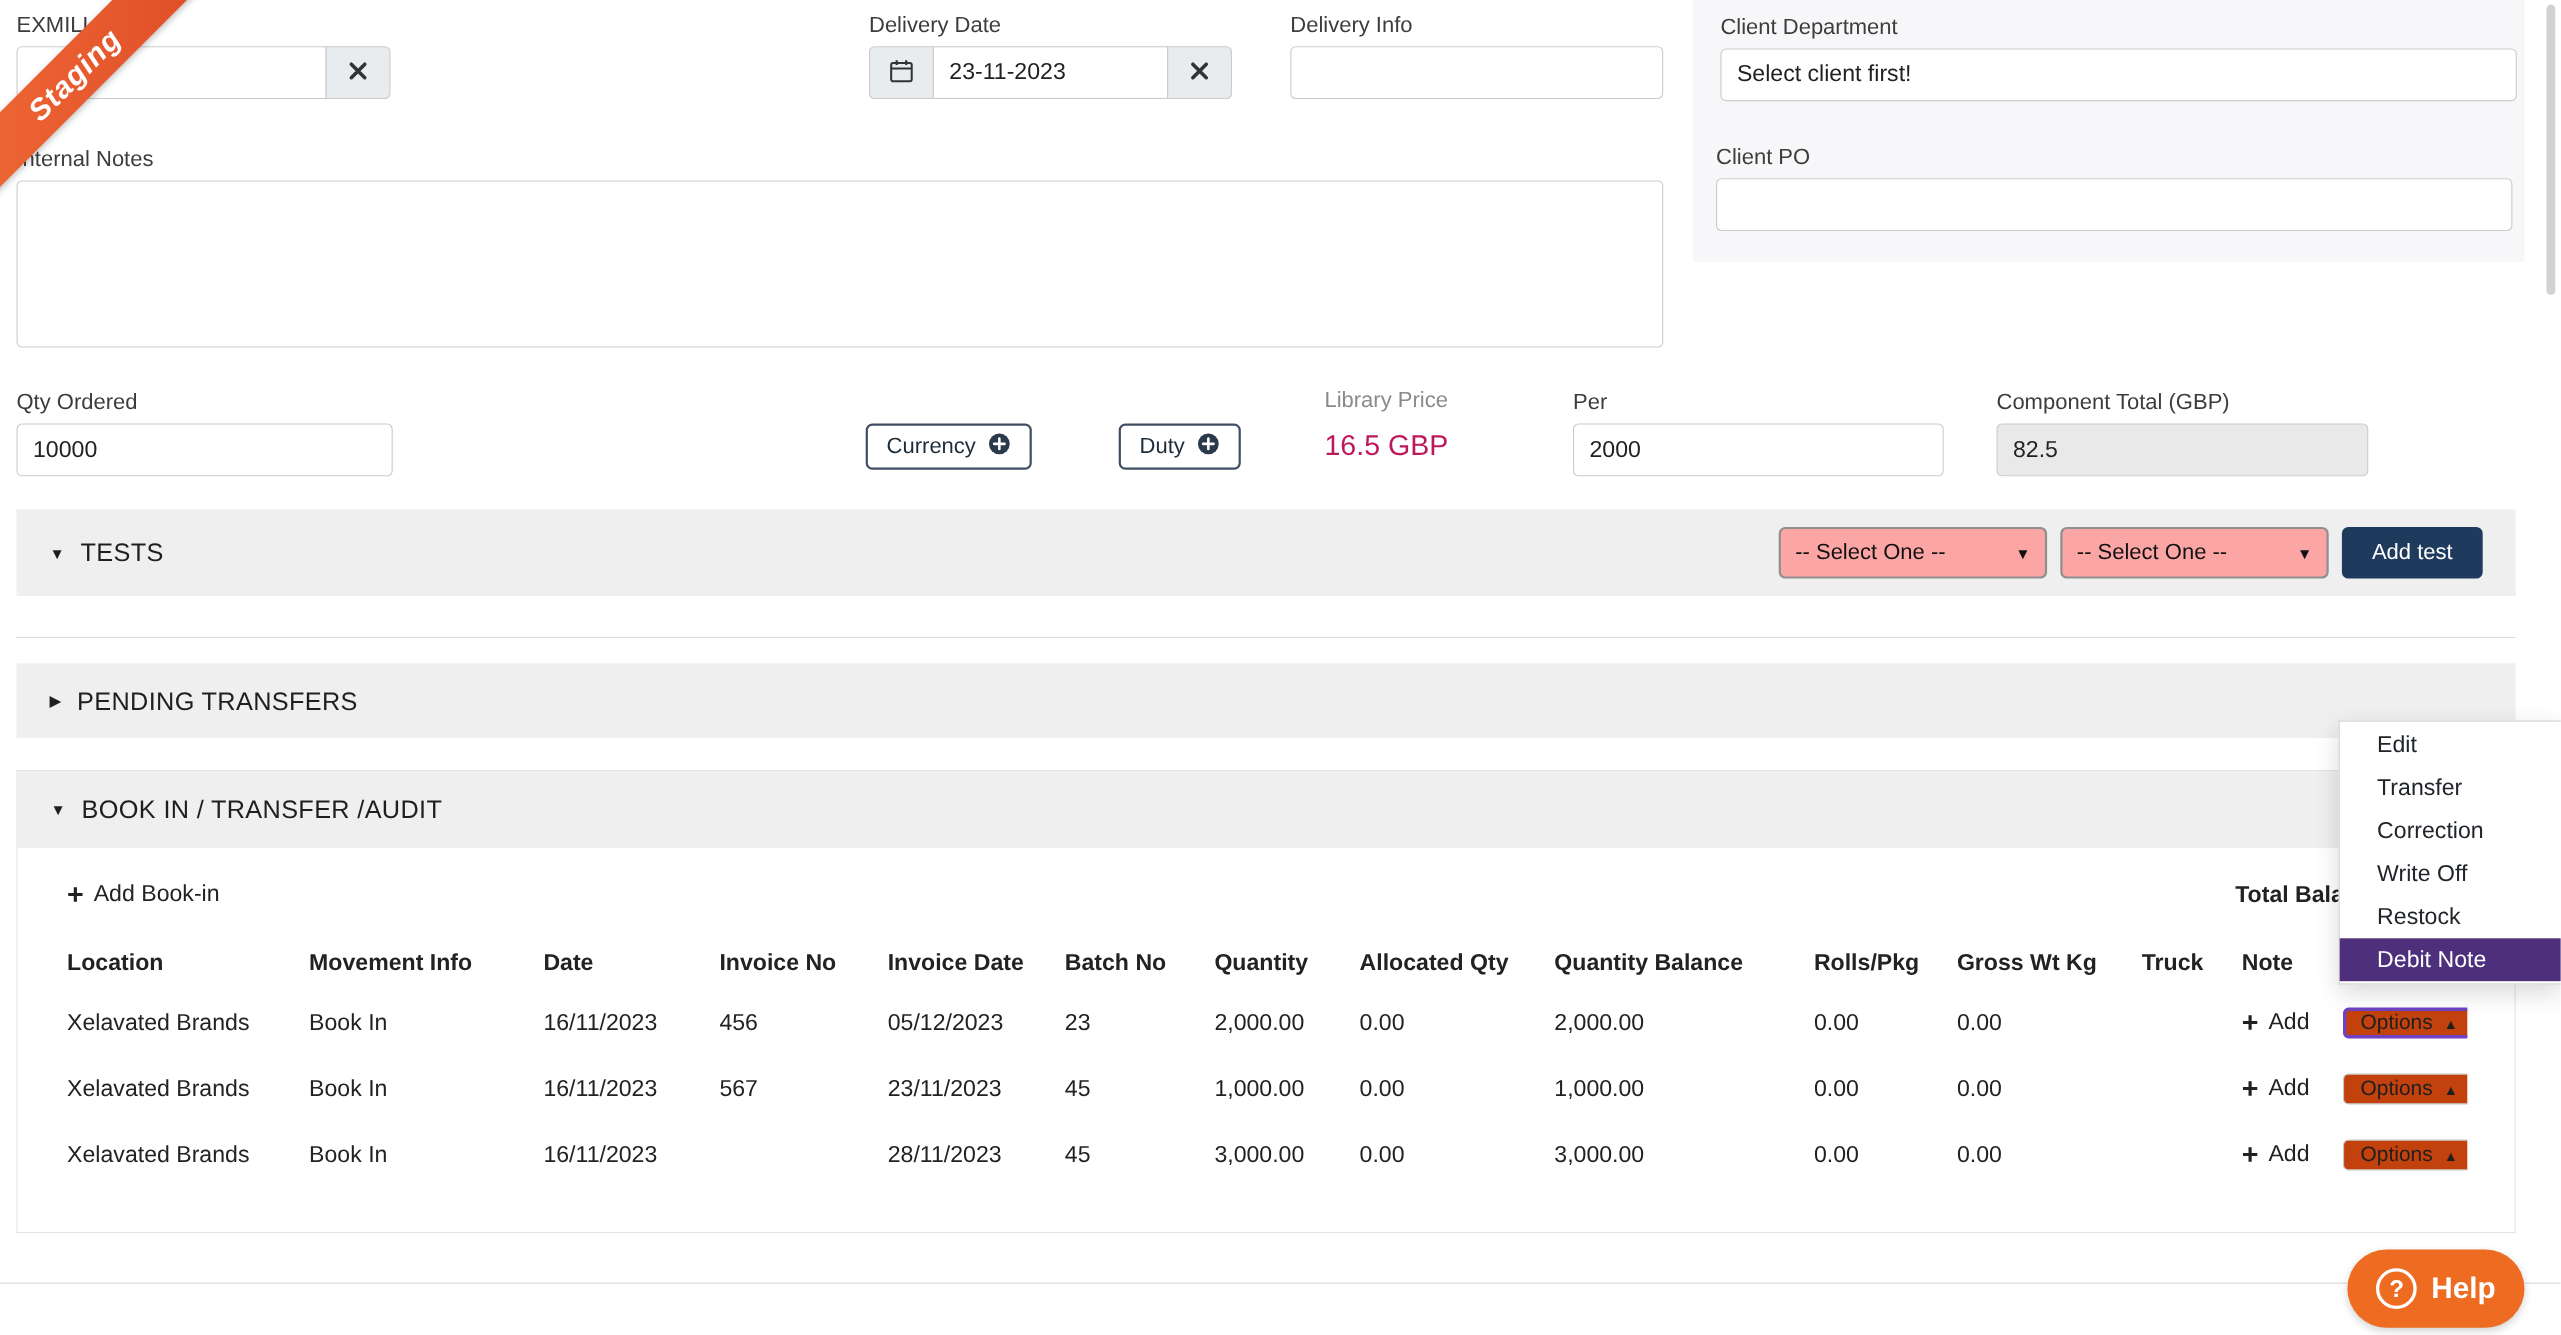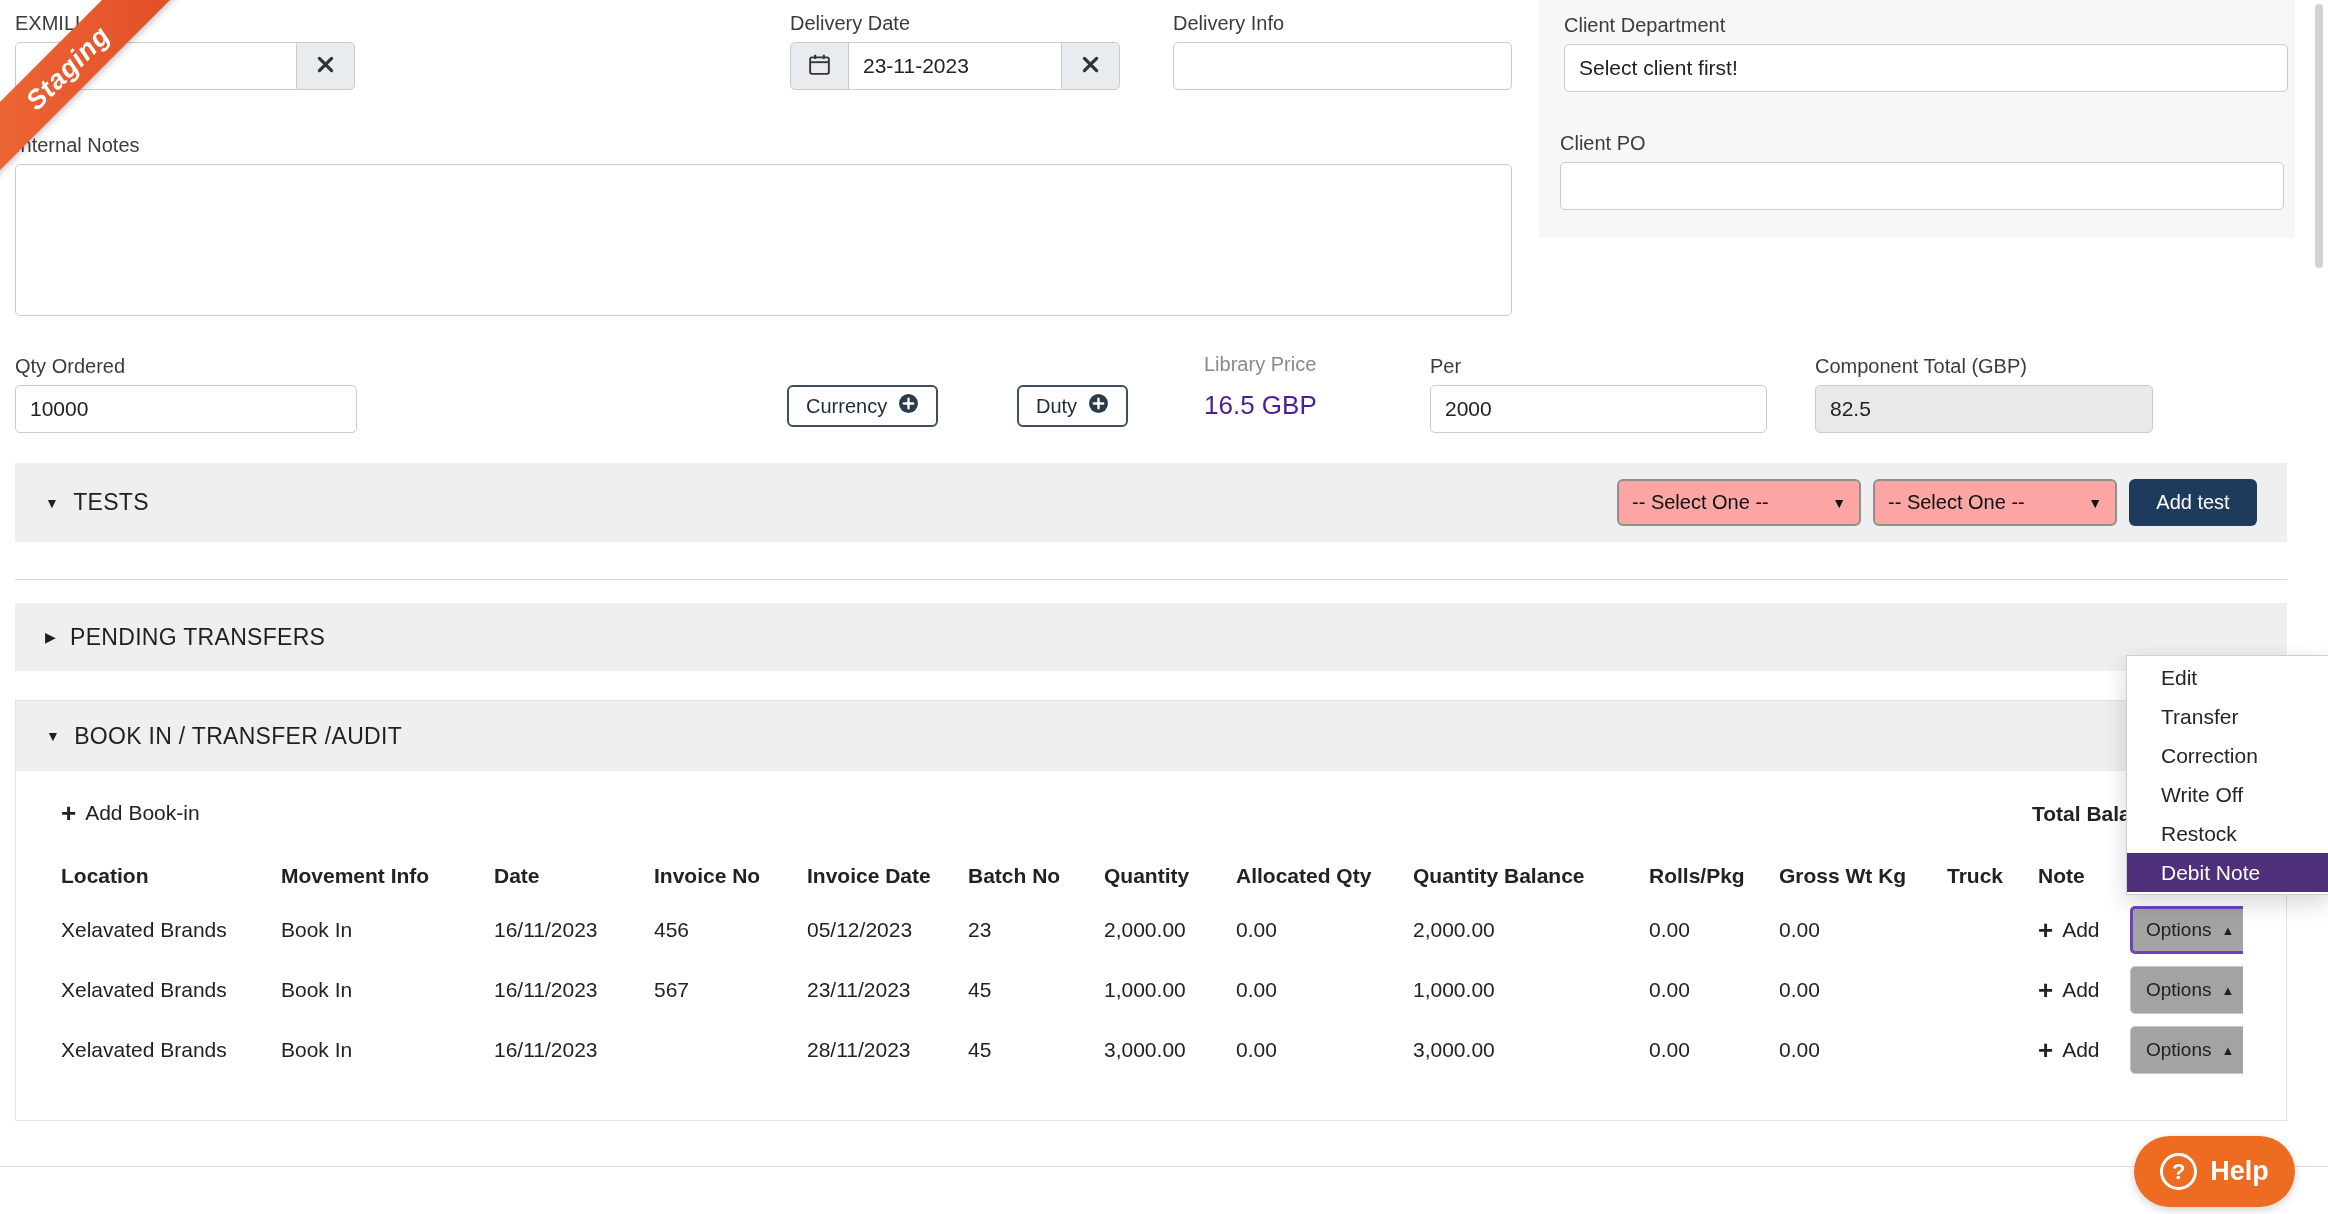--- a/index.html
+++ b/index.html
@@ -31,21 +31,21 @@
   textarea.notes { width:1497px; height:152px; border:1px solid #cbcbcb; border-radius:5px;
                    box-sizing:border-box; resize:none; font-size:21px; padding:12px 14px; outline:none; }
 
   .client-panel { position:absolute; left:1539px; top:0; width:756px; height:238px; background:#f7f7f9; }
 
   .outline-btn { position:absolute; display:inline-flex; align-items:center; gap:11px; height:42px;
                  padding:0 17px; border:2px solid #3f4e63; border-radius:6px; background:#fff;
                  font-size:20px; color:#1d2b3a; font-weight:500; cursor:pointer; }
 
   .lib-label { font-size:20px; color:#8a8a8a; }
-  .lib-value { margin-top:14px; font-size:26px; color:#4c1d95; }
+  .lib-value { margin-top:14px; font-size:26px; color:#be185d; }
 
   
   .section-bar { position:absolute; background:#efefef; display:flex; align-items:center;
                  padding:0 30px; box-sizing:border-box; }
   .section-title { font-size:23px; color:#1f1f1f; display:flex; align-items:center; gap:14px;
                    font-weight:500; letter-spacing:.3px; white-space:nowrap; }
   .tri { font-size:14px; color:#1f1f1f; }
   .tests-controls { margin-left:auto; display:flex; align-items:center; gap:12px; }
   .select-box { width:244px; height:47px; border:2px solid #8f8f8f; border-radius:6px; background:#fca5a5;
                 display:flex; align-items:center; justify-content:space-between; padding:0 13px;
@@ -63,22 +63,22 @@
   .bookin-toolbar { position:relative; margin:27px 45px 0 45px; height:40px; }
   .add-link { display:inline-flex; align-items:center; gap:9px; font-size:21px; color:#222;
               cursor:pointer; position:absolute; left:0; top:2px; }
   .plus { font-weight:700; font-size:26px; line-height:1; }
   .total-balance { position:absolute; left:1971px; top:4px; font-weight:700; font-size:21px; white-space:nowrap; }
   table.bookin-table { border-collapse:collapse; table-layout:fixed; width:2182px; margin:14px 0 0 45px; }
   table.bookin-table th { height:48px; vertical-align:middle; font-weight:700; font-size:21px;
                           text-align:left; padding:0 6px 0 0; white-space:nowrap; overflow:hidden; }
   table.bookin-table td { height:60px; vertical-align:middle; font-size:21px; padding:0 6px 0 0;
                           white-space:nowrap; overflow:hidden; }
-  .options-btn { display:inline-flex; align-items:center; gap:10px; height:48px; padding:0 15px;
-                 background:#a3a3a3; border:1px solid #c4c4c4; border-radius:5px; font-size:19px;
+  .options-btn { display:inline-flex; align-items:center; gap:10px; height:28px; padding:0 15px;
+                 background:#c2410c; border:1px solid #c4c4c4; border-radius:5px; font-size:19px;
                  color:#1f1f1f; cursor:pointer; }
   .options-btn.focused { border:3px solid #6f42c1; padding:0 13px; }
   .caret-up { font-size:13px; line-height:1; }
 
   
   .menu { position:absolute; left:2126px; top:655px; width:202px; background:#fff;
           border:1px solid #cfcfcf; border-right:none; box-shadow:0 8px 22px rgba(0,0,0,.16);
           padding:2px 0; z-index:70; }
   .menu-item { height:39px; display:flex; align-items:center; padding-left:34px; font-size:21px;
                color:#212529; cursor:pointer; white-space:nowrap; }

